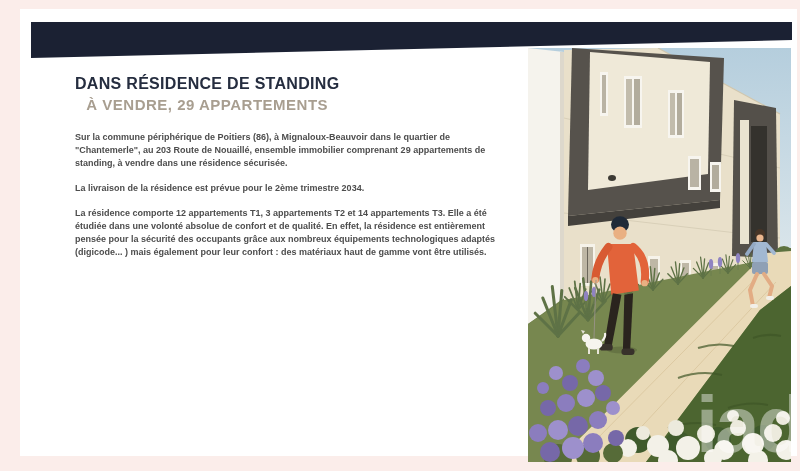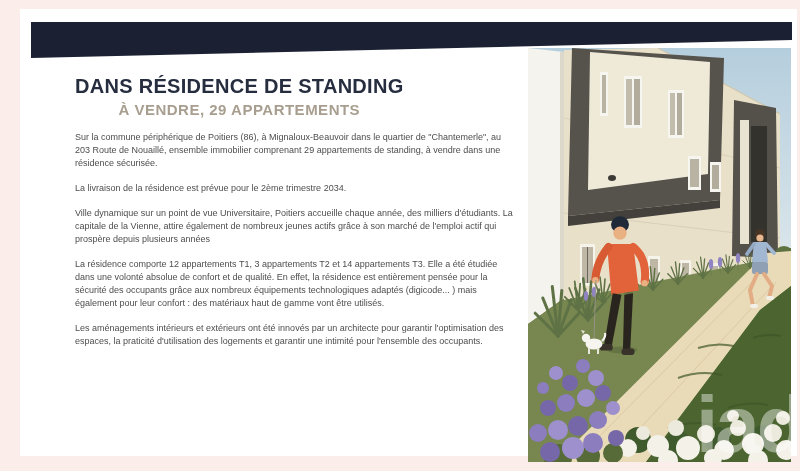--- a/index.html
+++ b/index.html
@@ -13,33 +13,33 @@
     background:#ffffff;
   }
   .accent-bar{
     position:absolute;left:11px;top:13px;width:761px;height:36px;
     background:#1b2133;
     clip-path:polygon(0 0,100% 0,100% 50%,0 100%);
     z-index:5;
   }
   .headings{position:absolute;left:55px;top:66px;z-index:2;}
   .headings h1{
-    margin:0 0 3px 0;font-size:20px;font-weight:bold;letter-spacing:.3px;
+    margin:0 0 3px 0;font-size:16px;font-weight:bold;letter-spacing:.3px;
     color:#252d3f;
   }
   .headings h2{
     margin:0;font-size:15px;font-weight:bold;letter-spacing:.5px;
     color:#a89e90;
     text-align:center;
   }
   .paragraphs{
     position:absolute;left:55px;top:122px;width:442px;z-index:2;
     font-size:9px;line-height:13px;color:#4d4d4d;
   }
-  .paragraphs p{margin:0 0 12px 0;}
+  .paragraphs p{margin:0 0 12px 0;font-weight:bold;}
   .photo{
     position:absolute;left:508px;top:39px;width:263px;height:414px;margin:0;
     overflow:hidden;z-index:1;background:#dfe9ec;
   }
   .photo svg{display:block;}
   .wm{
     font-family:"Liberation Sans","DejaVu Sans",sans-serif;
     font-weight:bold;
   }
 </style>
@@ -51,23 +51,21 @@
   <div class="accent-bar"></div>
 
   <div class="headings">
     <h1>DANS RÉSIDENCE DE STANDING</h1>
     <h2>À VENDRE, 29 APPARTEMENTS</h2>
   </div>
 
   <div class="paragraphs">
     <p>Sur la commune périphérique de Poitiers (86), à Mignaloux-Beauvoir dans le quartier de "Chantemerle", au 203 Route de Nouaillé, ensemble immobilier comprenant 29 appartements de standing, à vendre dans une résidence sécurisée.</p>
     <p>La livraison de la résidence est prévue pour le 2ème trimestre 2034.</p>
-    <p>Ville dynamique sur un point de vue Universitaire, Poitiers accueille chaque année, des milliers d'étudiants. La capitale de la Vienne, attire également de nombreux jeunes actifs grâce à son marché de l'emploi actif qui prospère depuis plusieurs années</p>
     <p>La résidence comporte 12 appartements T1, 3 appartements T2 et 14 appartements T3. Elle a été étudiée dans une volonté absolue de confort et de qualité. En effet, la résidence est entièrement pensée pour la sécurité des occupants grâce aux nombreux équipements technologiques adaptés (digicode... ) mais également pour leur confort : des matériaux haut de gamme vont être utilisés.</p>
-    <p>Les aménagements intérieurs et extérieurs ont été innovés par un architecte pour garantir l'optimisation des espaces, la praticité d'utilisation des logements et garantir une intimité pour l'ensemble des occupants.</p>
   </div>
 
   <figure class="photo" aria-label="Architectural rendering of a modern three-storey residence with cream facade and charcoal panels, landscaped path with lavender and white flowers, a man in an orange jacket walking a small dog and a child running on the lawn">
     <svg width="263" height="414" viewBox="0 0 263 414" xmlns="http://www.w3.org/2000/svg">
       <defs>
         <linearGradient id="sky" x1="0" y1="0" x2="0" y2="1">
           <stop offset="0" stop-color="#b5cedd"></stop>
           <stop offset="1" stop-color="#e3ebee"></stop>
         </linearGradient>
         <g id="tuft" stroke="#5e7246" stroke-width="1.6" fill="none" stroke-linecap="round">

